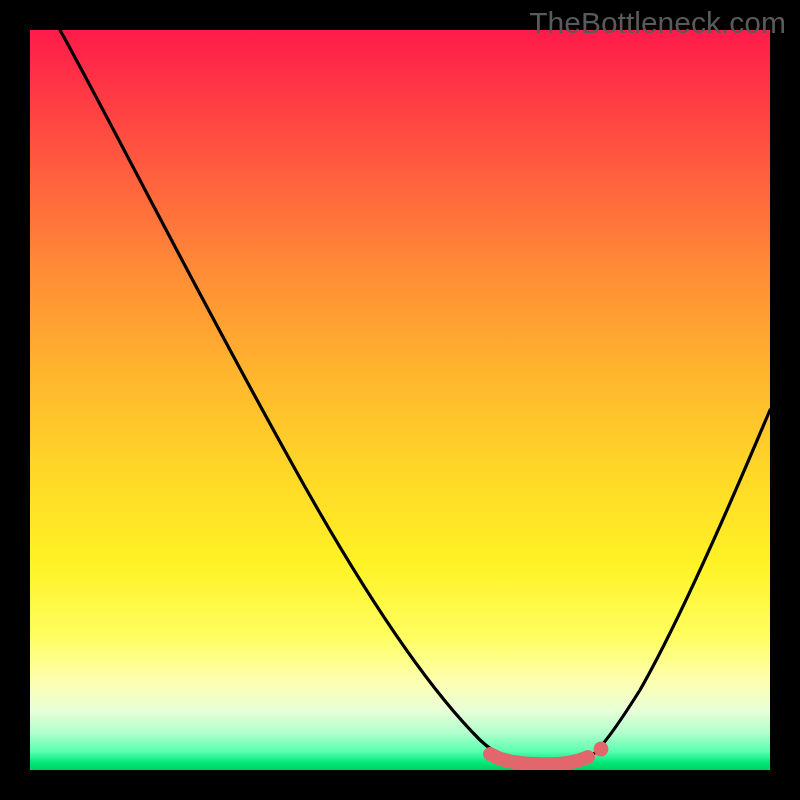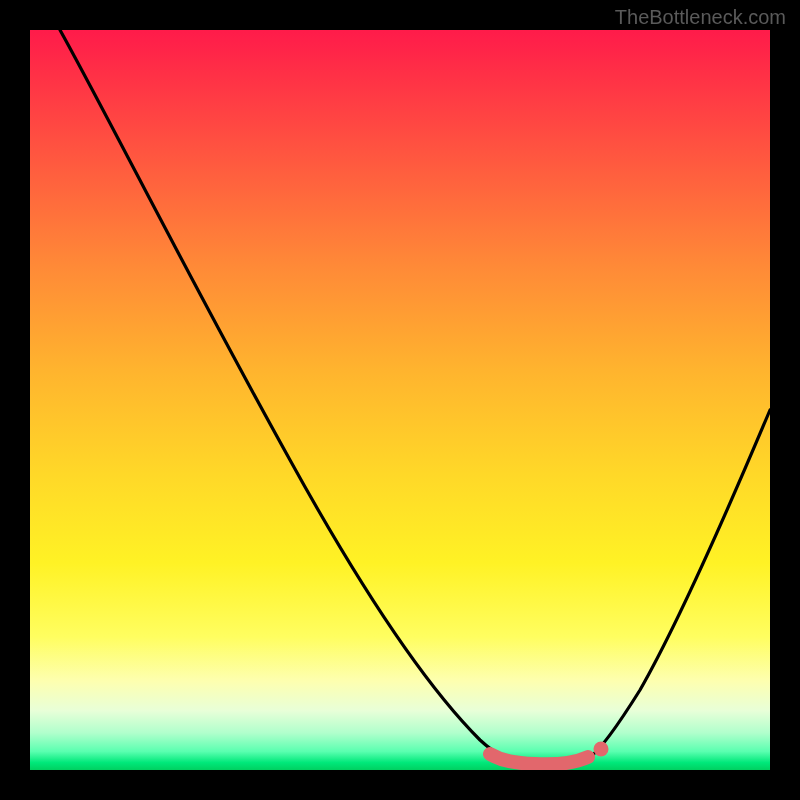--- a/index.html
+++ b/index.html
@@ -9,21 +9,21 @@
     height: 800px;
     background: #000;
     position: relative;
     font-family: Arial, sans-serif;
   }
   .watermark {
     position: absolute;
     top: 6px;
     right: 14px;
     color: #5a5a5a;
-    font-size: 20px;
+    font-size: 30px;
     font-weight: 500;
     z-index: 10;
   }
   .frame {
     position: absolute;
     top: 30px;
     left: 30px;
     width: 740px;
     height: 740px;
     background: #000;

